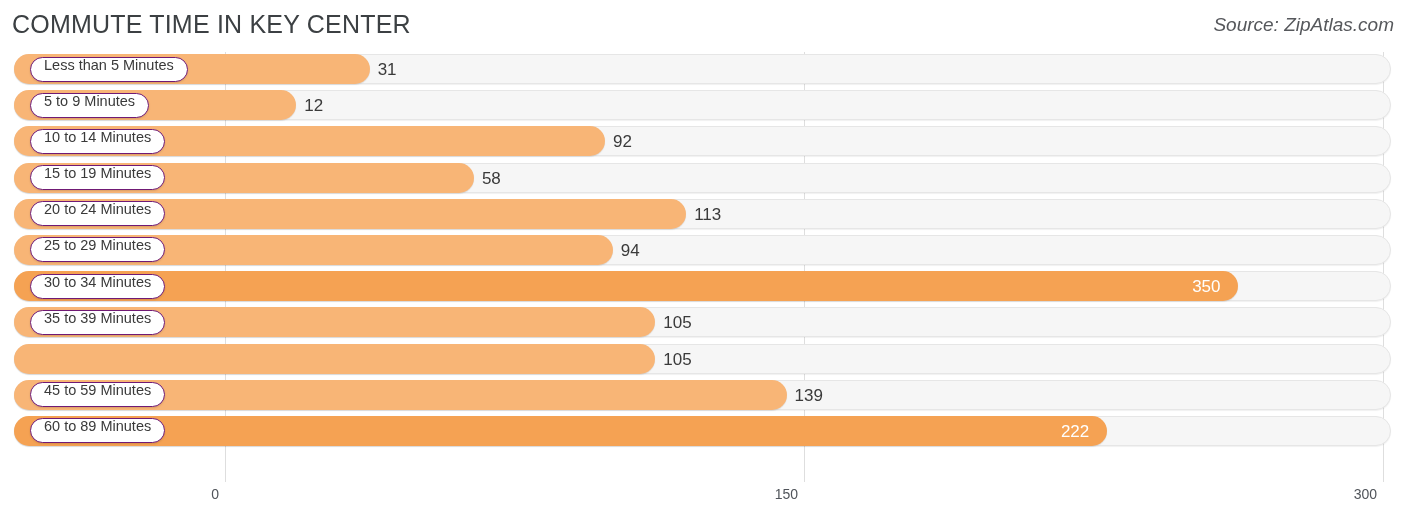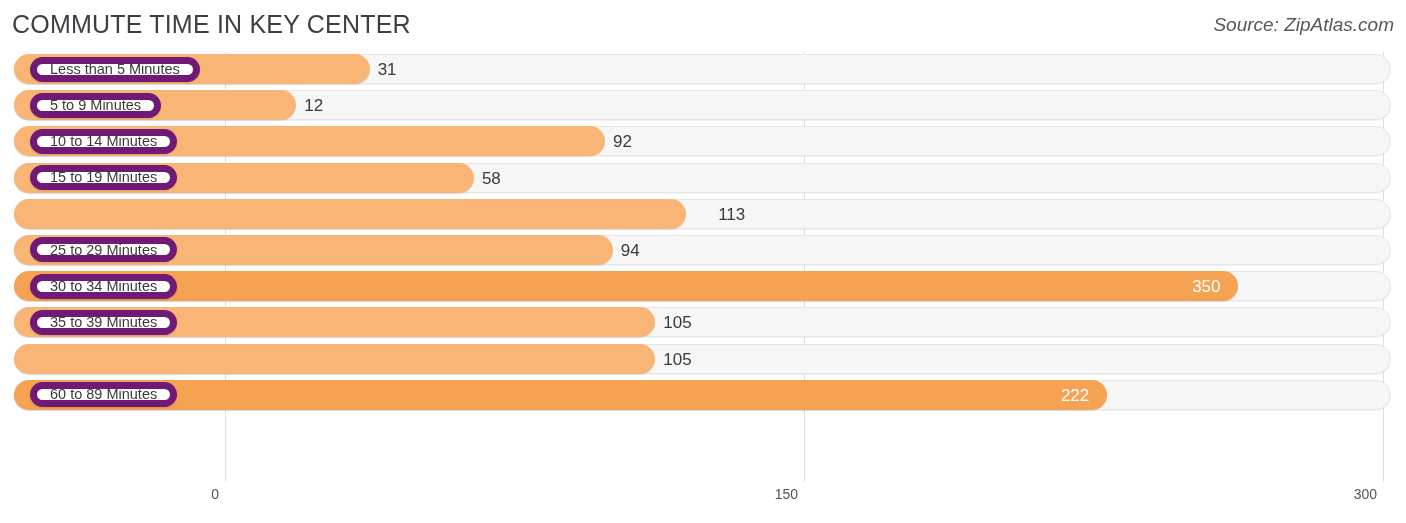--- a/index.html
+++ b/index.html
@@ -52,23 +52,23 @@
     height:30px;
     background:#f8b576;
     border-radius:15px;
     box-shadow:0 1px 1px rgba(0,0,0,0.10);
   }
 
   .pill {
     position:absolute; left:30px; top:4.5px;
     height:25px;
     background:#ffffff;
-    border:7px solid #701a75;
+    border:1px solid #701a75;
     border-radius:13px;
-    display:flex; align-items:center;
+    display:flex; 
     padding:0 13px;
     box-shadow:0 1px 2px rgba(0,0,0,0.13);
     white-space:nowrap;
   }
   .pill span {
     font-size:14.5px; color:#3a3a3a; line-height:1;
   }
 
   .value {
     position:absolute; top:9px;
@@ -127,21 +127,24 @@
           <div class="track"></div>
           <div class="bar" style="width: 459.88px; background: rgb(248, 181, 118);"></div>
           <div class="pill">
             <span>15 to 19 Minutes</span>
           </div>
           <div class="value" style="left: 481.88px;">58</div>
         </div>
         <div class="row">
           <div class="track"></div>
           <div class="bar" style="width: 672.18px; background: rgb(248, 181, 118);"></div>
-          <div class="value" style="left: 694.18px; margin-left: 24px;">113</div>
+          <div class="pill">
+            <span>20 to 24 Minutes</span>
+          </div>
+          <div class="value" style="left: 694.18px;">113</div>
         </div>
         <div class="row">
           <div class="track"></div>
           <div class="bar" style="width: 598.84px; background: rgb(248, 181, 118);"></div>
           <div class="pill">
             <span>25 to 29 Minutes</span>
           </div>
           <div class="value" style="left: 620.84px;">94</div>
         </div>
         <div class="row">
@@ -160,20 +163,28 @@
           </div>
           <div class="value" style="left: 663.3px;">105</div>
         </div>
         <div class="row">
           <div class="track"></div>
           <div class="bar" style="width: 641.3px; background: rgb(248, 181, 118);"></div>
           <div class="value" style="left: 663.3px;">105</div>
         </div>
         <div class="row">
           <div class="track"></div>
+          <div class="bar" style="width: 772.54px; background: rgb(248, 181, 118);"></div>
+          <div class="pill">
+            <span>45 to 59 Minutes</span>
+          </div>
+          <div class="value" style="left: 794.54px;">139</div>
+        </div>
+        <div class="row">
+          <div class="track"></div>
           <div class="bar" style="width: 1092.92px; background: rgb(245, 162, 83);"></div>
           <div class="pill">
             <span>60 to 89 Minutes</span>
           </div>
           <div class="value inside" style="left: 1060.92px;">222</div>
         </div>
       </div>
   </div>
 
   <div class="axis" id="axis">

